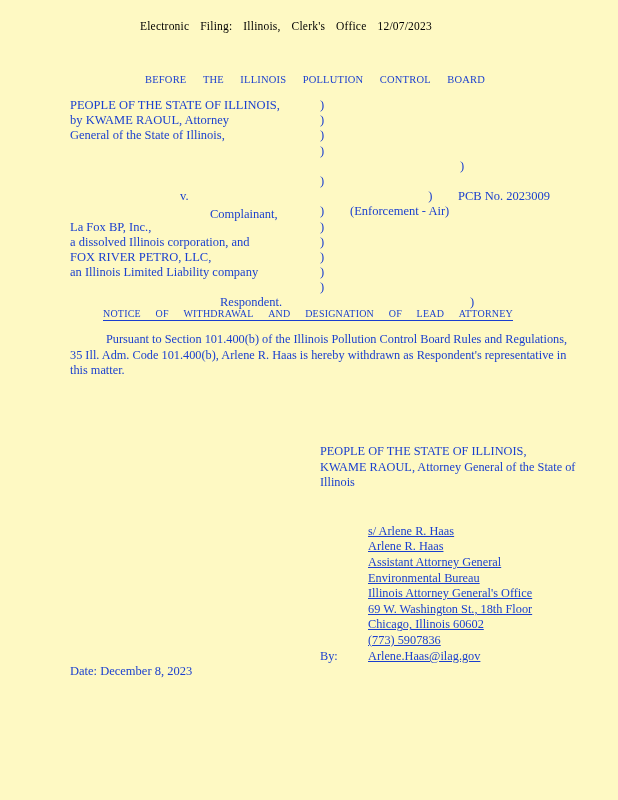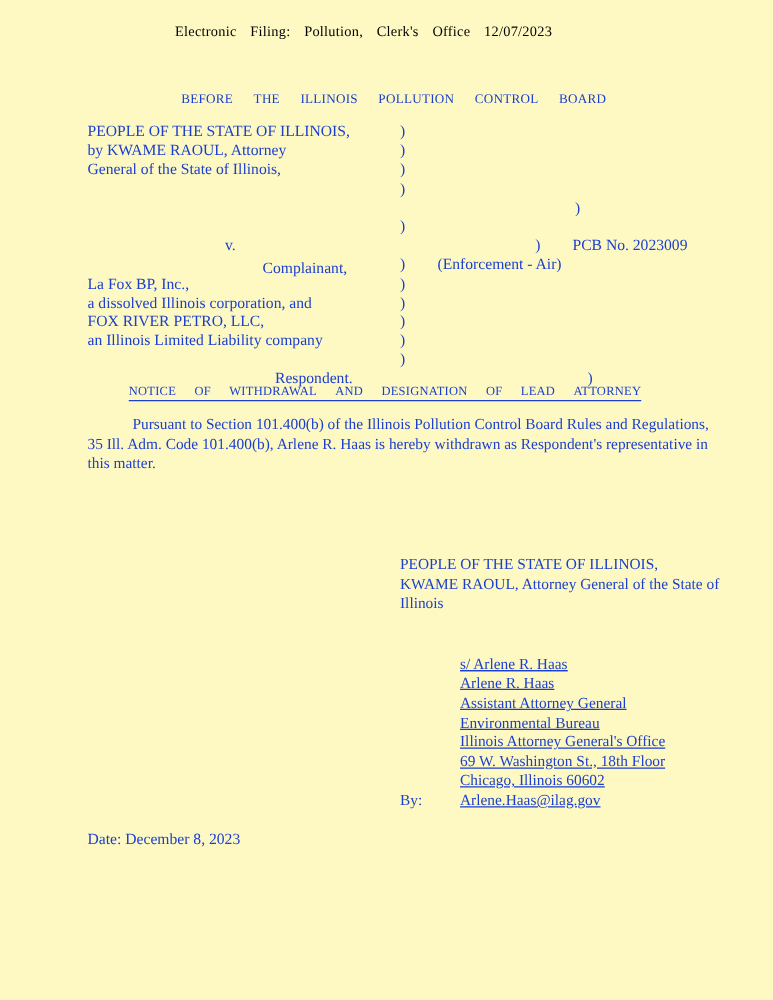--- a/index.html
+++ b/index.html
@@ -137,21 +137,21 @@
   }
 </style>
 </head>
 <body>
 
 <div class="page">
 
   <div class="stamp">
     <span>Electronic</span>
     <span>Filing:</span>
-    <span>Pollution,</span>
+    <span>Illinois,</span>
     <span>Clerk's</span>
     <span>Office</span>
     <span>12/07/2023</span>
   </div>
 
   <div class="court">
     <span>BEFORE</span>
     <span>THE</span>
     <span>ILLINOIS</span>
     <span>POLLUTION</span>
@@ -271,20 +271,21 @@
     <div class="by-row">
       <div class="by-label">By:</div>
       <div class="sig-lines">
         <div class="sig-name">s/ Arlene R. Haas</div>
         <div>Arlene R. Haas</div>
         <div>Assistant Attorney General</div>
         <div>Environmental Bureau</div>
         <div>Illinois Attorney General's Office</div>
         <div>69 W. Washington St., 18th Floor</div>
         <div>Chicago, Illinois 60602</div>
+        <div>(773) 5907836</div>
         <div>Arlene.Haas@ilag.gov</div>
       </div>
     </div>
   </div>
 
   <div class="date-line">Date: December 8, 2023</div>
 
 </div>
 
 </body></html>

